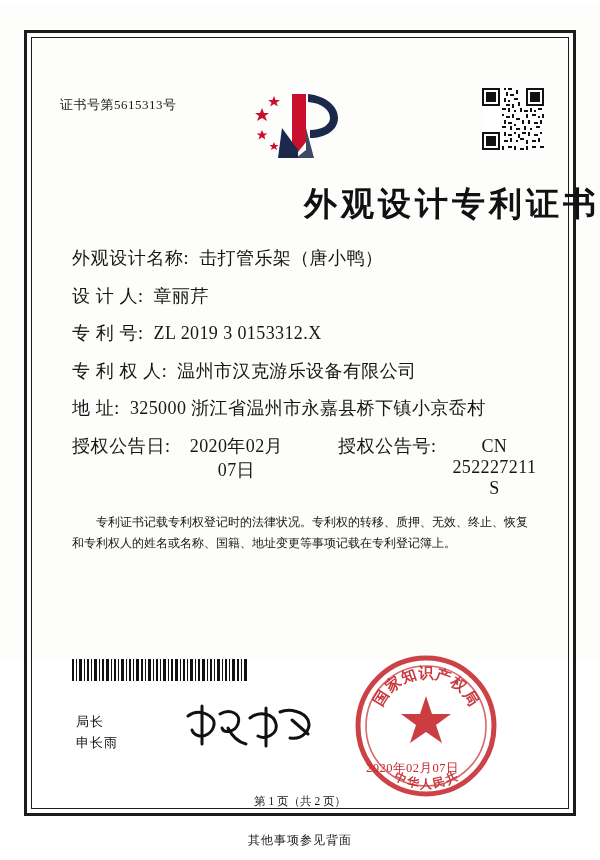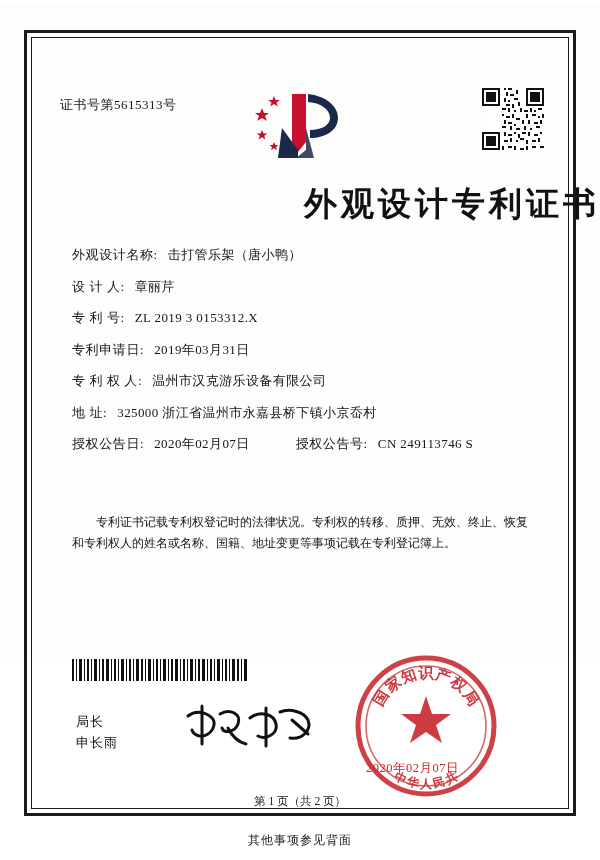--- a/index.html
+++ b/index.html
@@ -85,21 +85,21 @@
   
   .fields {
     position: absolute;
     left: 72px; top: 242px;
     width: 470px;
   }
   .row {
     display: flex;
     align-items: baseline;
     margin-bottom: 13.5px;
-    font-size: 13px;
+    font-size: 18px;
     color: #161616;
     text-align: center;
   }
   .row .label {
     flex: 0 0 auto;
     letter-spacing: 0.6px;
     white-space: nowrap;
   }
   .row .value {
     margin-left: 10px;
@@ -300,37 +300,33 @@
     </div>
     <div class="row">
       <span class="label">设 计 人:</span>
       <span class="value">章丽芹</span>
     </div>
     <div class="row">
       <span class="label">专 利 号:</span>
       <span class="value">ZL 2019 3 0153312.X</span>
     </div>
     <div class="row">
-      <span class="label">专利申请日:</span>
-      <span class="value">2019年03月31日</span>
-    </div>
-    <div class="row">
       <span class="label">专 利 权 人:</span>
       <span class="value">温州市汉克游乐设备有限公司</span>
     </div>
     <div class="row">
       <span class="label">地 址:</span>
       <span class="value">325000 浙江省温州市永嘉县桥下镇小京岙村</span>
     </div>
     <div class="row two-col">
       <span class="label">授权公告日:</span>
       <span class="value">2020年02月07日</span>
       <span class="col2">
         <span class="label">授权公告号:</span>
-        <span class="value">CN 249113746 S</span>
+        <span class="value">CN 252227211 S</span>
       </span>
     </div>
   </div>
 
   <div class="paragraphs">
     <p>专利证书记载专利权登记时的法律状况。专利权的转移、质押、无效、终止、恢复和专利权人的姓名或名称、国籍、地址变更等事项记载在专利登记簿上。</p>
   </div>
 
   <div class="barcode">
     <svg width="176" height="22" viewBox="0 0 176 22" shape-rendering="crispEdges">

